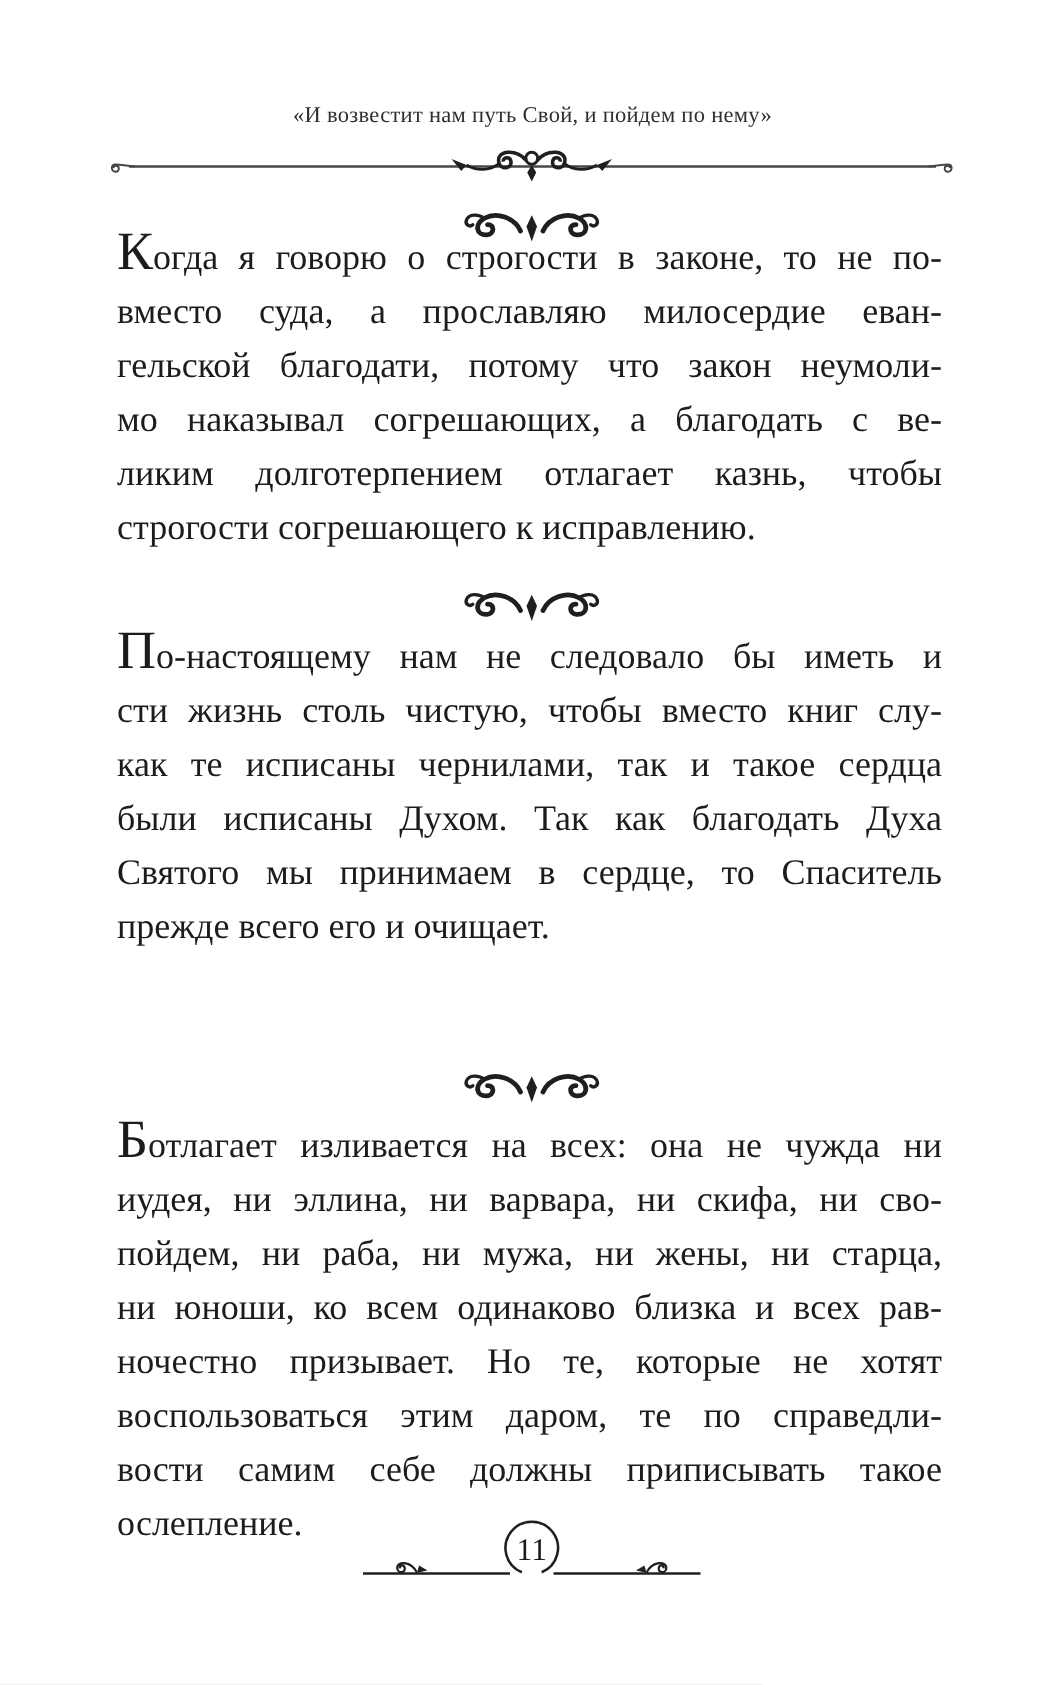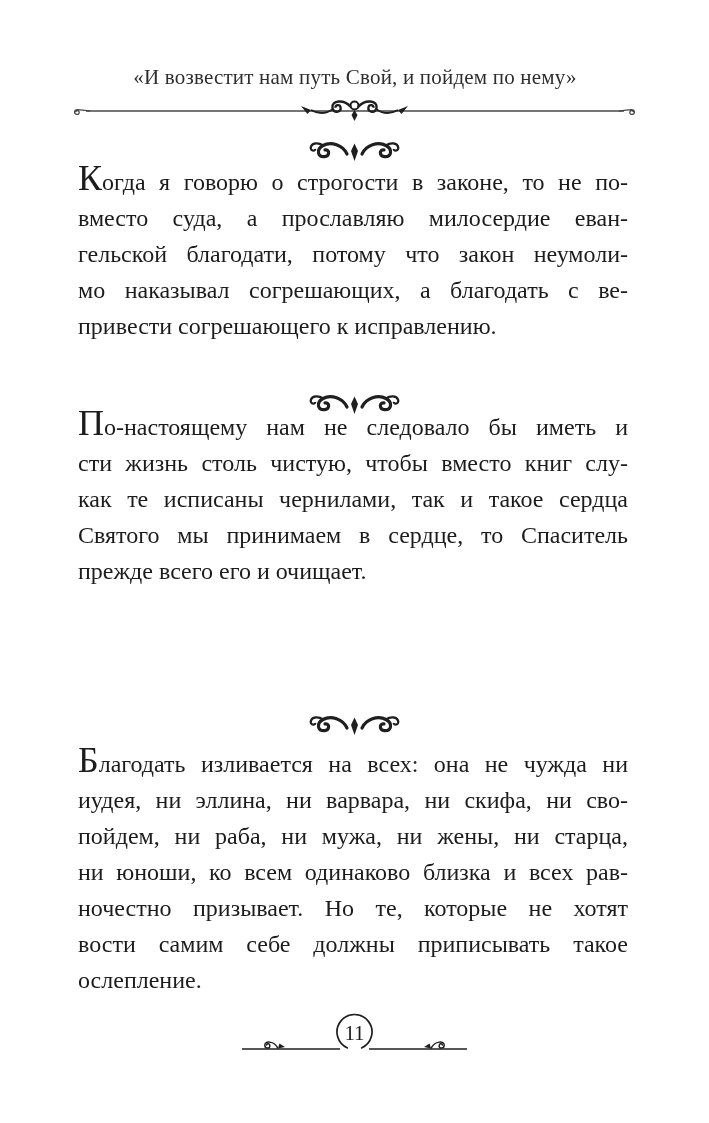--- a/index.html
+++ b/index.html
@@ -8,36 +8,36 @@
     width:709px; height:1123px;
     margin:0 auto;
     background:#ffffff;
     font-family:"Liberation Serif","DejaVu Serif",serif;
     color:#1c1c1c;
     overflow:hidden;
   }
   .header-quote {
     position:absolute; top:63px; left:1px; right:0;
     text-align:center;
-    font-size:21px; line-height:28px;
+    font-size:15px; line-height:28px;
     color:#2e2e2e;
     letter-spacing:0.2px;
   }
   .rule-ornament { position:absolute; top:94px; left:0; width:709px; height:42px; }
   .separator { position:absolute; left:294px; width:121px; height:30px; }
   .sep-1 { top:137px; }
   .sep-2 { top:390px; }
   .sep-3 { top:711px; }
   .para {
     position:absolute; left:78px; width:550px;
     font-size:24px; line-height:36px;
     color:#1c1c1c;
   }
-  .para-1 { top:164px; }
-  .para-2 { top:409px; }
+  .para-1 { top:154px; }
+  .para-2 { top:420px; }
   .para-3 { top:746px; }
   .line { text-align:justify; text-align-last:justify; white-space:normal; }
   .line.last { text-align-last:left; }
   .initial {
     font-size:36px;
     line-height:0;
   }
   .footer-ornament { position:absolute; top:1006px; left:234px; width:241px; height:60px; }
   svg .orn-stroke { stroke:#1f1f1f; fill:none; }
   svg .orn-fill { fill:#1f1f1f; stroke:none; }
@@ -94,37 +94,40 @@
     <path class="orn-stroke" stroke-width="2.2" stroke-linecap="round" d="M29 8.5 C 25 5.5 18.5 5.5 17 9.5 C 15.8 12.8 19 14.8 21.2 12.8"></path>
     <path class="orn-stroke" stroke-width="3.2" stroke-linecap="round" d="M68 17 C 72 8 84 4 92 8.5 C 99 12.5 97.5 20 90.5 19.6 C 85.2 19.3 85 12.5 90 12.8"></path>
     <path class="orn-stroke" stroke-width="2.2" stroke-linecap="round" d="M92 8.5 C 96 5.5 102.5 5.5 104 9.5 C 105.2 12.8 102 14.8 99.8 12.8"></path>
   </svg>
 
   <div class="para para-1">
     <div class="line"><span class="initial">К</span><span>огда я говорю о строгости в законе, то не по-</span></div>
     <div class="line">вместо суда, а прославляю милосердие еван-</div>
     <div class="line">гельской благодати, потому что закон неумоли-</div>
     <div class="line">мо наказывал согрешающих, а благодать с ве-</div>
-    <div class="line last">привести согрешающего к исправлению.</div>
+    <div class="line">ликим долготерпением отлагает казнь, чтобы</div>
+    <div class="line last">строгости согрешающего к исправлению.</div>
   </div>
 
   <div class="para para-2">
     <div class="line"><span class="initial">П</span><span>о-настоящему нам не следовало бы иметь и</span></div>
     <div class="line">сти жизнь столь чистую, чтобы вместо книг слу-</div>
     <div class="line">как те исписаны чернилами, так и такое сердца</div>
+    <div class="line">были исписаны Духом. Так как благодать Духа</div>
     <div class="line">Святого мы принимаем в сердце, то Спаситель</div>
     <div class="line last">прежде всего его и очищает.</div>
   </div>
 
   <div class="para para-3">
-    <div class="line"><span class="initial">Б</span><span>лагодать изливается на всех: она не чужда ни</span></div>
+    <div class="line"><span class="initial">Б</span><span>отлагает изливается на всех: она не чужда ни</span></div>
     <div class="line">иудея, ни эллина, ни варвара, ни скифа, ни сво-</div>
     <div class="line">пойдем, ни раба, ни мужа, ни жены, ни старца,</div>
     <div class="line">ни юноши, ко всем одинаково близка и всех рав-</div>
     <div class="line">ночестно призывает. Но те, которые не хотят</div>
+    <div class="line">воспользоваться этим даром, те по справедли-</div>
     <div class="line">вости самим себе должны приписывать такое</div>
     <div class="line last">ослепление.</div>
   </div>
 
   <svg class="footer-ornament" viewBox="0 0 241 60" aria-hidden="true">
     <path class="orn-stroke" stroke-width="1.6" d="M8 43 H 106"></path>
     <path class="orn-stroke" stroke-width="1.6" d="M135 43 H 233"></path>
     <path class="orn-stroke" stroke-width="1.7" d="M113.9 42.2 A 17.5 17.5 0 1 1 127.1 42.2"></path>
     <text class="pagenum-text" x="120.5" y="34" text-anchor="middle">11</text>
 

